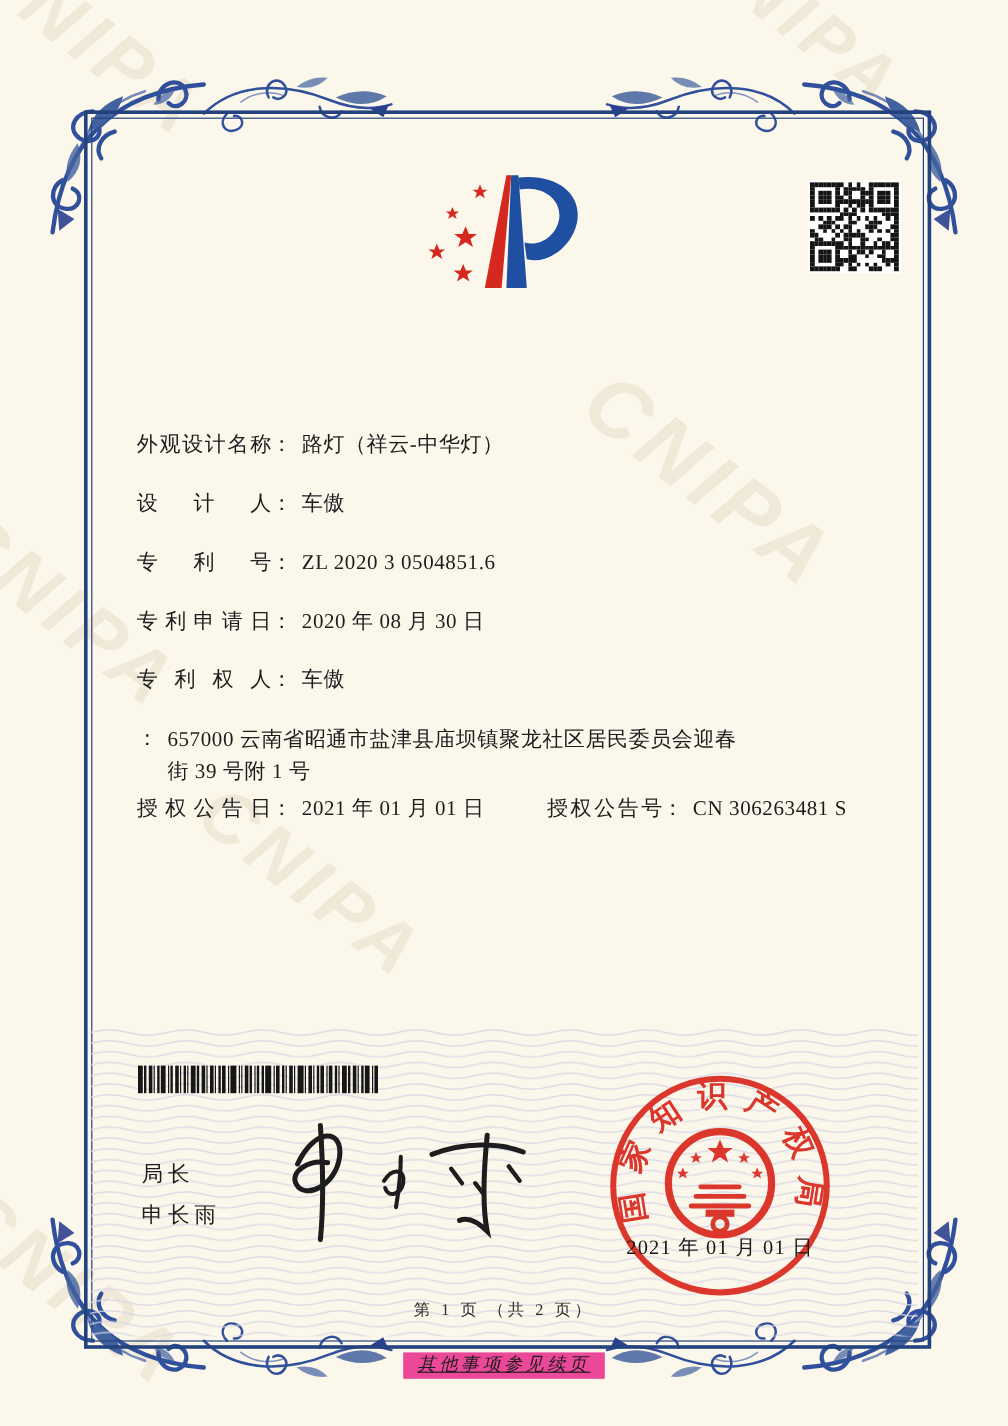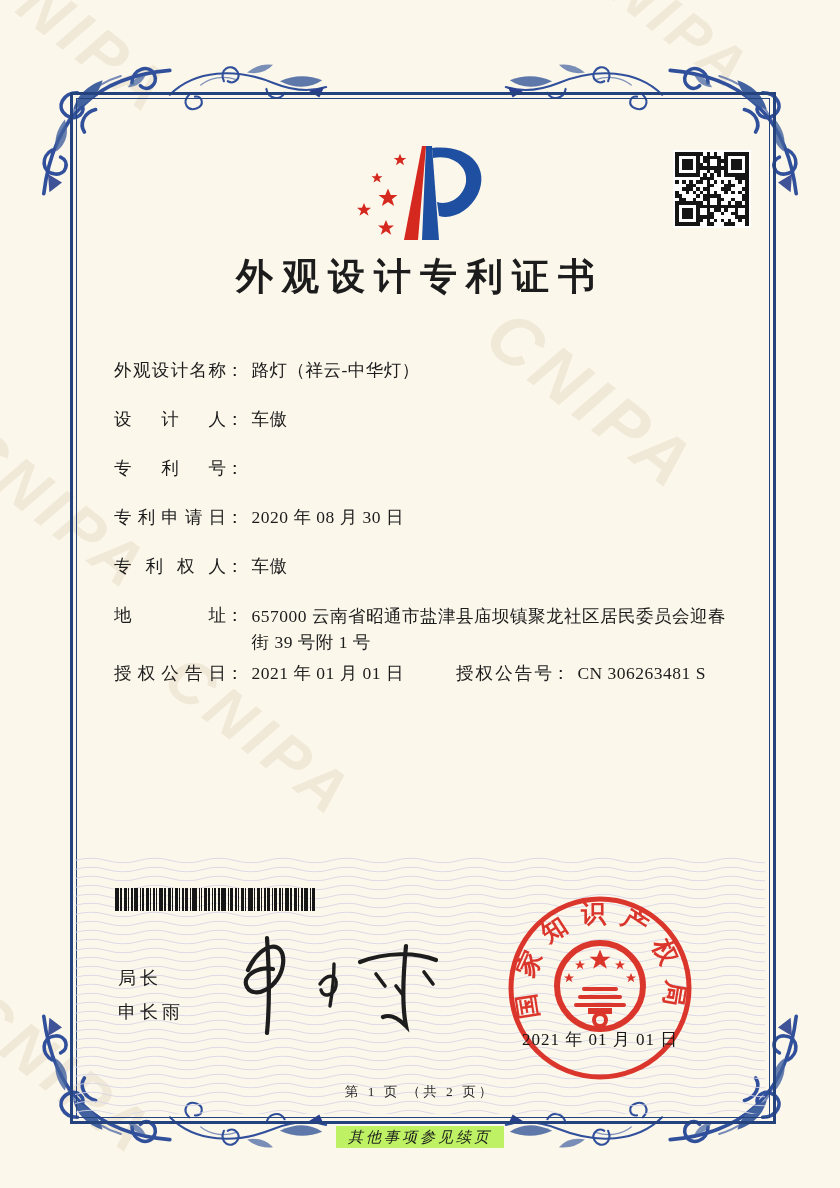--- a/index.html
+++ b/index.html
@@ -66,21 +66,21 @@
              font-family:"Liberation Sans","DejaVu Sans",sans-serif;letter-spacing:4px;}
   .signature{position:absolute;left:210px;top:928px;}
 
   .seal-svg{position:absolute;left:500px;top:888px;}
   .seal-date{position:absolute;left:500px;top:1028px;width:200px;text-align:center;
              font-size:17px;color:#161616;letter-spacing:1px;}
 
   .page-footer{position:absolute;left:0;top:1083px;width:840px;text-align:center;
                font-size:13.5px;letter-spacing:3px;color:#2b2b2b;}
   .cont-note{position:absolute;left:0;top:1128px;width:840px;text-align:center;font-size:15px;}
-  .cont-note span{background:#bef264;padding:3px 12px;letter-spacing:3px;font-style:italic;}
+  .cont-note span{background:#ec4899;padding:3px 12px;letter-spacing:3px;font-style:italic;text-decoration:underline;}
 </style>
 </head>
 <body>
 
 <div class="page">
 
   <div class="wm wm1">CNIPA</div>
   <div class="wm wm2">CNIPA</div>
   <div class="wm wm3">CNIPA</div>
   <div class="wm wm4">CNIPA</div>
@@ -427,49 +427,48 @@
       <i style="grid-area: 21 / 6;"></i>
       <i style="grid-area: 21 / 7;"></i>
       <i style="grid-area: 21 / 10;"></i>
       <i style="grid-area: 21 / 11;"></i>
       <i style="grid-area: 21 / 15;"></i>
       <i style="grid-area: 21 / 16;"></i>
       <i style="grid-area: 21 / 17;"></i>
       <i style="grid-area: 21 / 21;"></i>
     </div>
 
-  <div class="title">外观设计专利证书</div>
 
   <div class="fields">
     <div class="frow">
       <span class="flabel">外观设计名称</span>
       <span class="fcolon">：</span>
       <span class="fvalue">路灯（祥云-中华灯）</span>
     </div>
     <div class="frow">
       <span class="flabel">设计人</span>
       <span class="fcolon">：</span>
       <span class="fvalue">车傲</span>
     </div>
     <div class="frow">
       <span class="flabel">专利号</span>
       <span class="fcolon">：</span>
+      <span class="fvalue">ZL 2020 3 0504851.6</span>
     </div>
     <div class="frow">
       <span class="flabel">专利申请日</span>
       <span class="fcolon">：</span>
       <span class="fvalue">2020 年 08 月 30 日</span>
     </div>
     <div class="frow">
       <span class="flabel">专利权人</span>
       <span class="fcolon">：</span>
       <span class="fvalue">车傲</span>
     </div>
     <div class="frow frow-addr">
-      <span class="flabel">地址</span>
       <span class="fcolon">：</span>
       <span class="fvalue">657000 云南省昭通市盐津县庙坝镇聚龙社区居民委员会迎春街 39 号附 1 号</span>
     </div>
     <div class="frow frow-grant">
       <span class="flabel">授权公告日</span>
       <span class="fcolon">：</span>
       <span class="fvalue">2021 年 01 月 01 日</span>
       <span class="grant2">
         <span class="flabel">授权公告号</span>
         <span class="fcolon">：</span>

